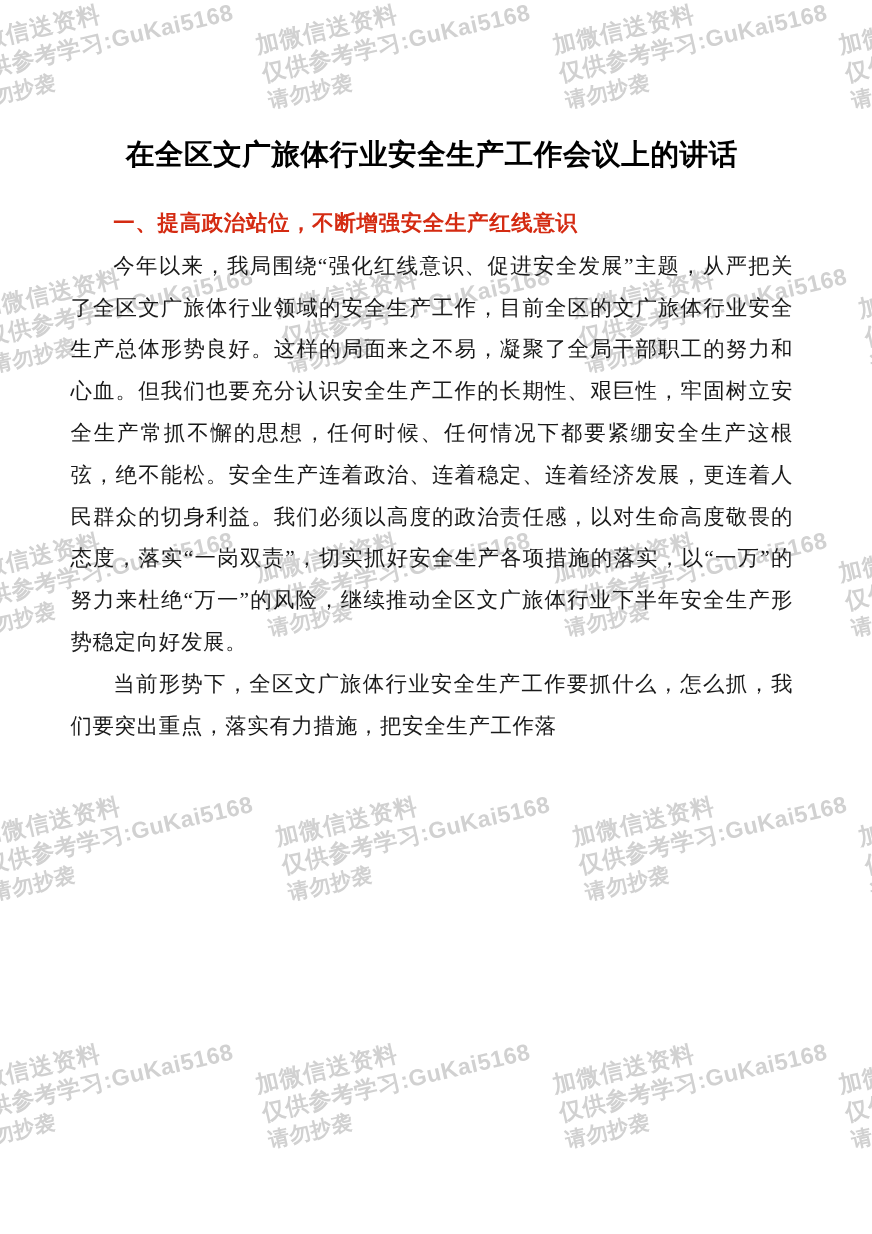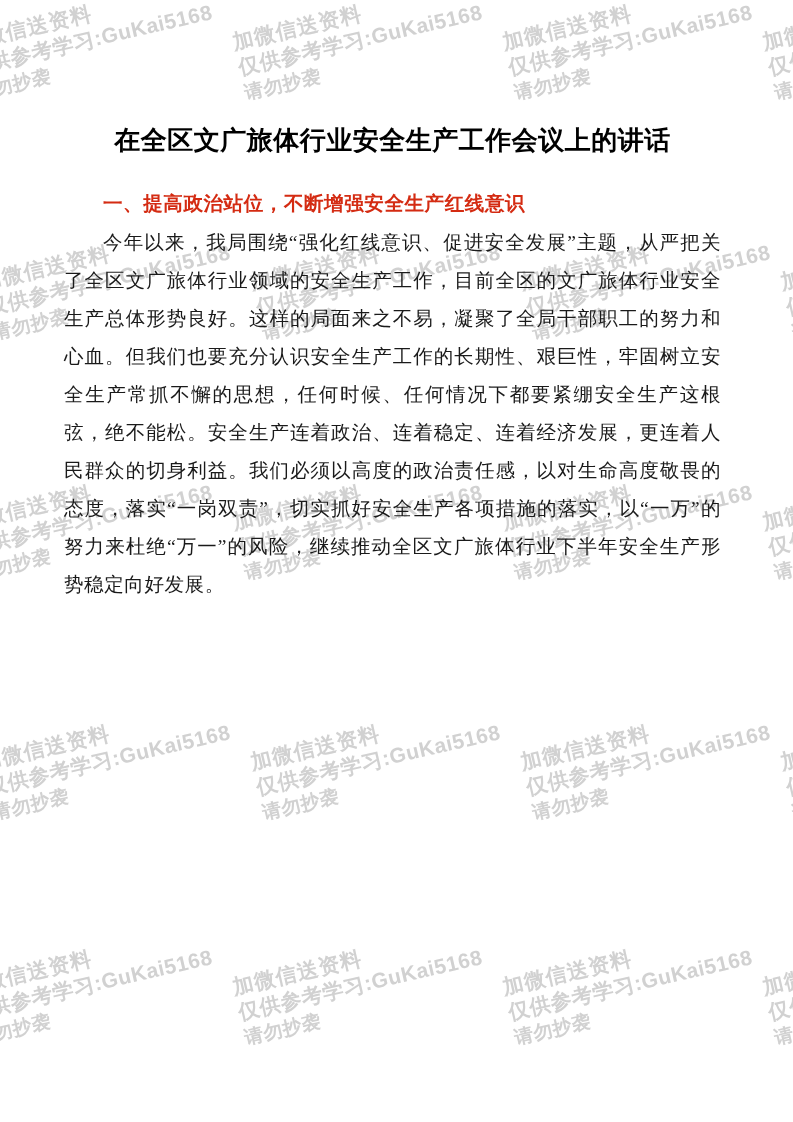--- a/index.html
+++ b/index.html
@@ -199,14 +199,15 @@
       <div class="wm-line2">仅供参考学习:GuKai5168</div>
       <div class="wm-line3">请勿抄袭</div>
     </div>
   </div>
 
 <div id="doc-page">
   <h1 id="doc-title">在全区文广旅体行业安全生产工作会议上的讲话</h1>
   <div id="doc-body">
       <p class="heading-red">一、提高政治站位，不断增强安全生产红线意识</p>
       <p class="para indent2">今年以来，我局围绕“强化红线意识、促进安全发展”主题，从严把关了全区文广旅体行业领域的安全生产工作，目前全区的文广旅体行业安全生产总体形势良好。这样的局面来之不易，凝聚了全局干部职工的努力和心血。但我们也要充分认识安全生产工作的长期性、艰巨性，牢固树立安全生产常抓不懈的思想，任何时候、任何情况下都要紧绷安全生产这根弦，绝不能松。安全生产连着政治、连着稳定、连着经济发展，更连着人民群众的切身利益。我们必须以高度的政治责任感，以对生命高度敬畏的态度，落实“一岗双责”，切实抓好安全生产各项措施的落实，以“一万”的努力来杜绝“万一”的风险，继续推动全区文广旅体行业下半年安全生产形势稳定向好发展。</p>
+      <p class="para indent2">当前形势下，全区文广旅体行业安全生产工作要抓什么，怎么抓，我们要突出重点，落实有力措施，把安全生产工作落</p>
     </div>
 </div>
 
 </body></html>

